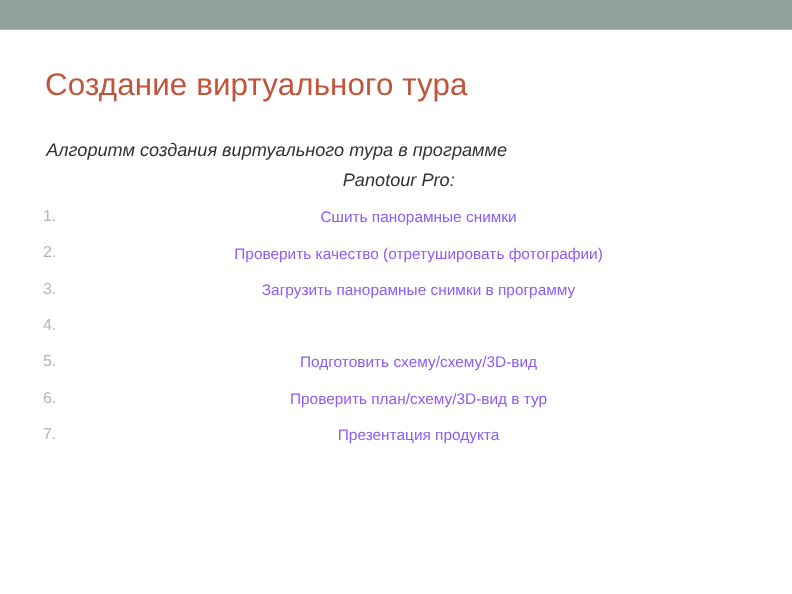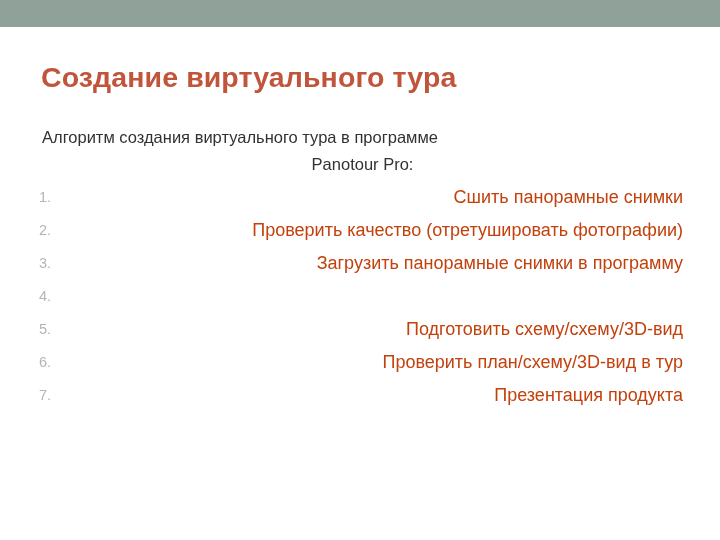--- a/index.html
+++ b/index.html
@@ -28,39 +28,40 @@
     height: 27px;
     background: #8fa199;
   }
   .slide-title {
     position: absolute;
     left: 41px;
     top: 58px;
     width: 650px;
     font-size: 28.5px;
     line-height: 38px;
-    font-weight: bold;
+    font-weight: normal;
     color: #c0553c;
     letter-spacing: 0.1px;
     white-space: nowrap;
   }
   .body-block {
     position: absolute;
     left: 0;
     top: 124px;
     width: 720px;
   }
   .intro {
     margin: 0 0 0 0;
     padding: 0 37px 0 42px;
     font-size: 16.5px;
     line-height: 27px;
     color: #323232;
     text-align: justify;
     text-justify: inter-word;
+    font-style: italic;
   }
   .intro .lastline {
     display: block;
     text-align: center;
   }
   .steps {
     margin: 6px 0 0 0;
     padding: 0;
     list-style: none;
   }
@@ -75,24 +76,24 @@
     width: 40px;
     font-size: 14.5px;
     line-height: 27px;
     color: #b5b5b5;
     text-align: left;
     padding-left: 1px;
     box-sizing: border-box;
   }
   .step-text {
     flex: 1 1 auto;
-    font-size: 18px;
+    font-size: 14px;
     line-height: 27px;
-    color: #c2410c;
-    text-align: right;
+    color: #8b5cf6;
+    text-align: center;
   }
 </style>
 </head>
 <body>
 
 <div class="slide">
 
   <div class="top-bar"></div>
 
   <div class="slide-title">Создание виртуального тура</div>

